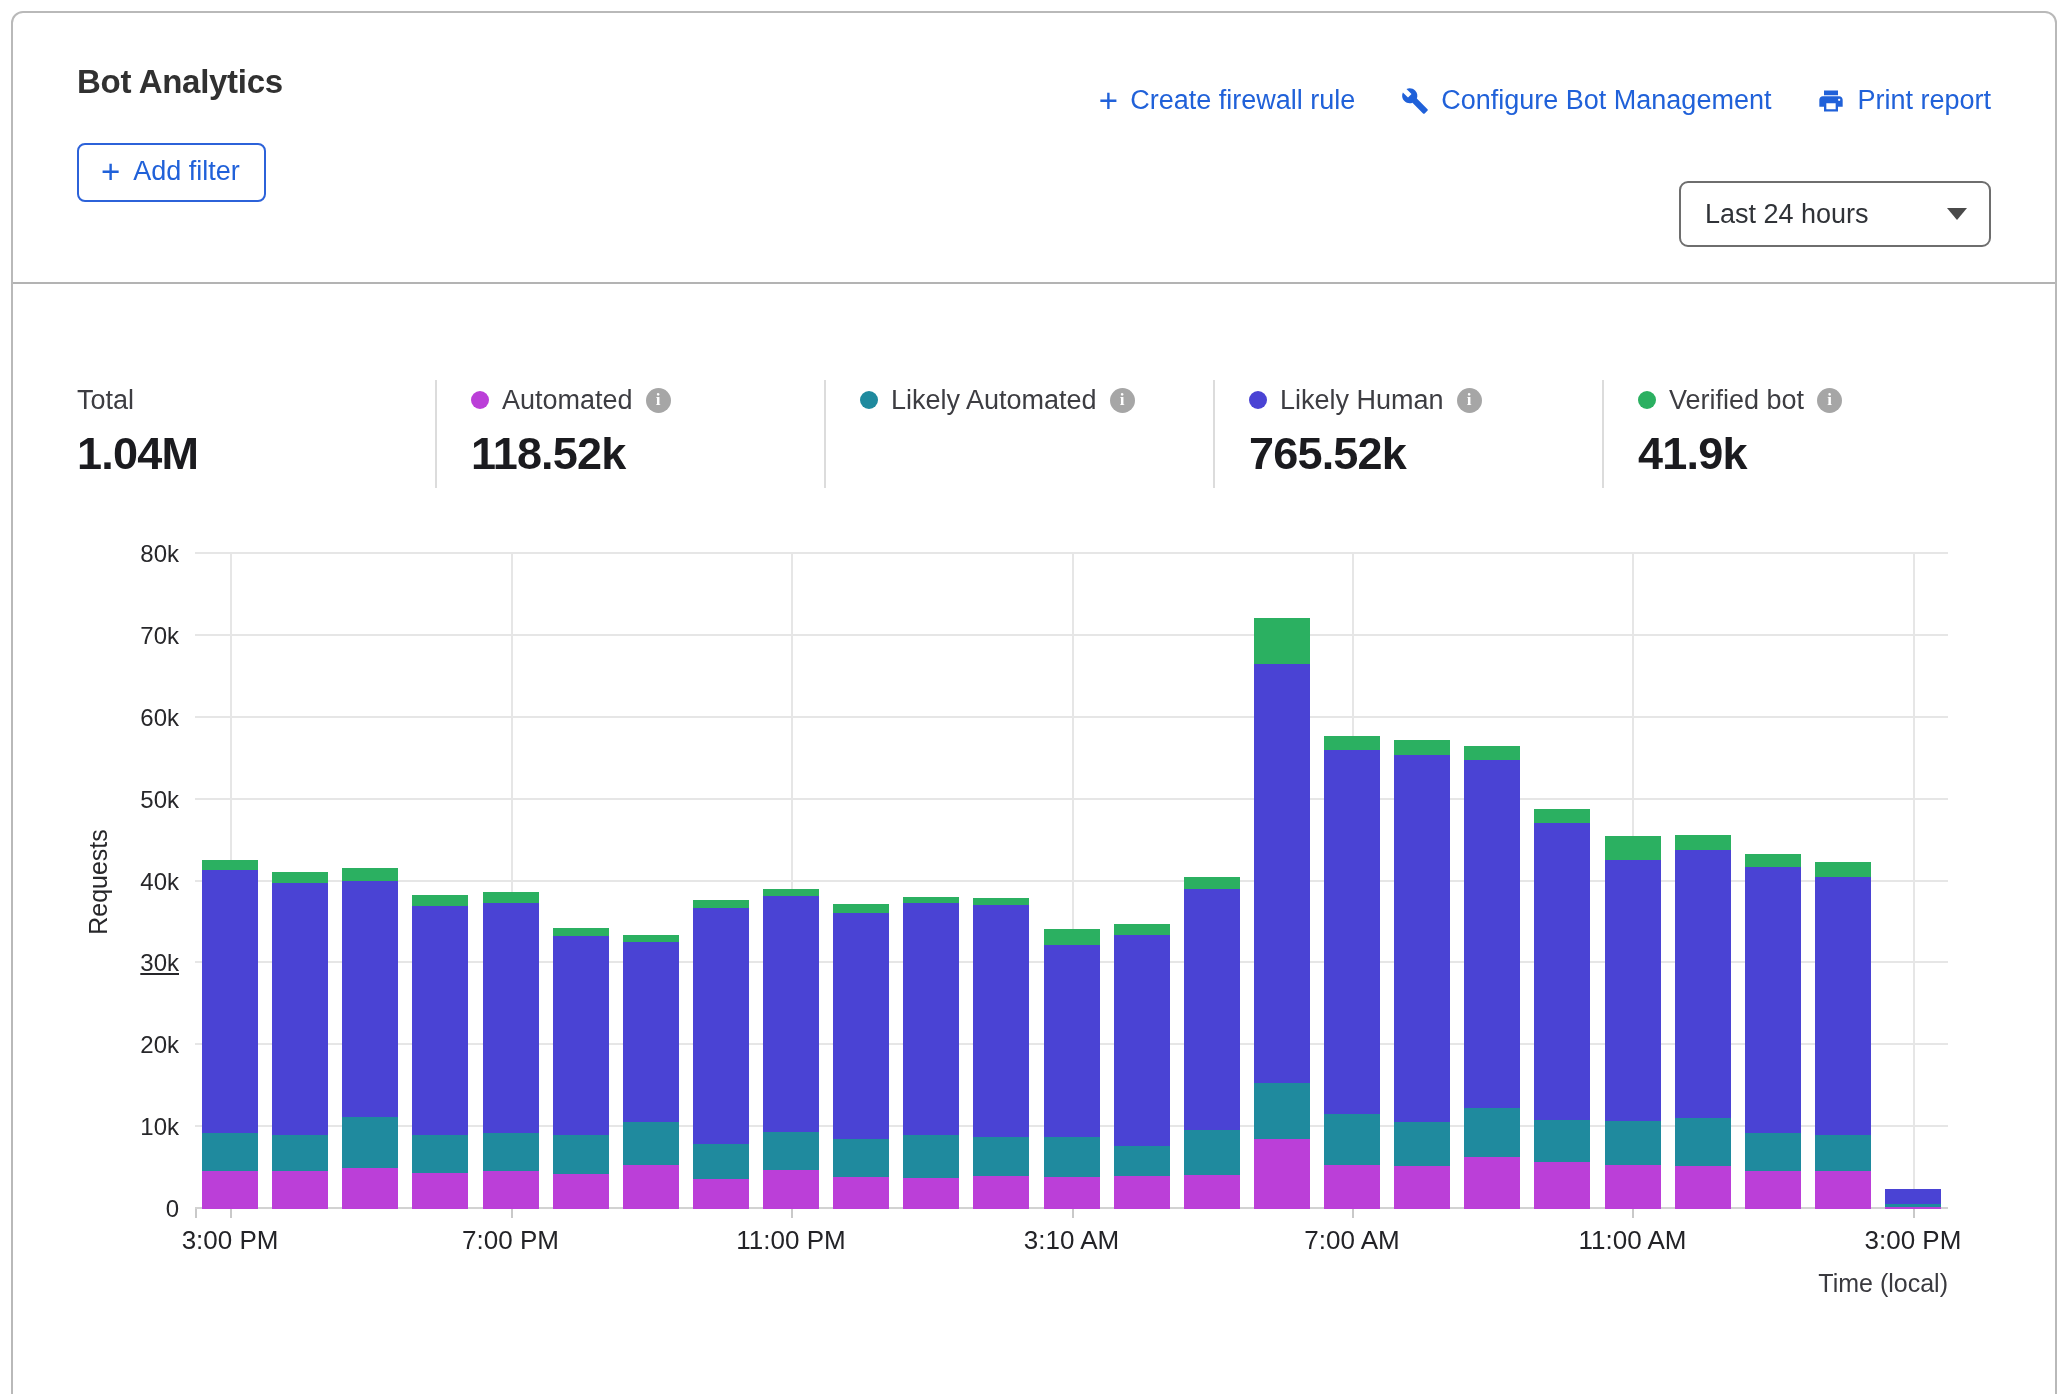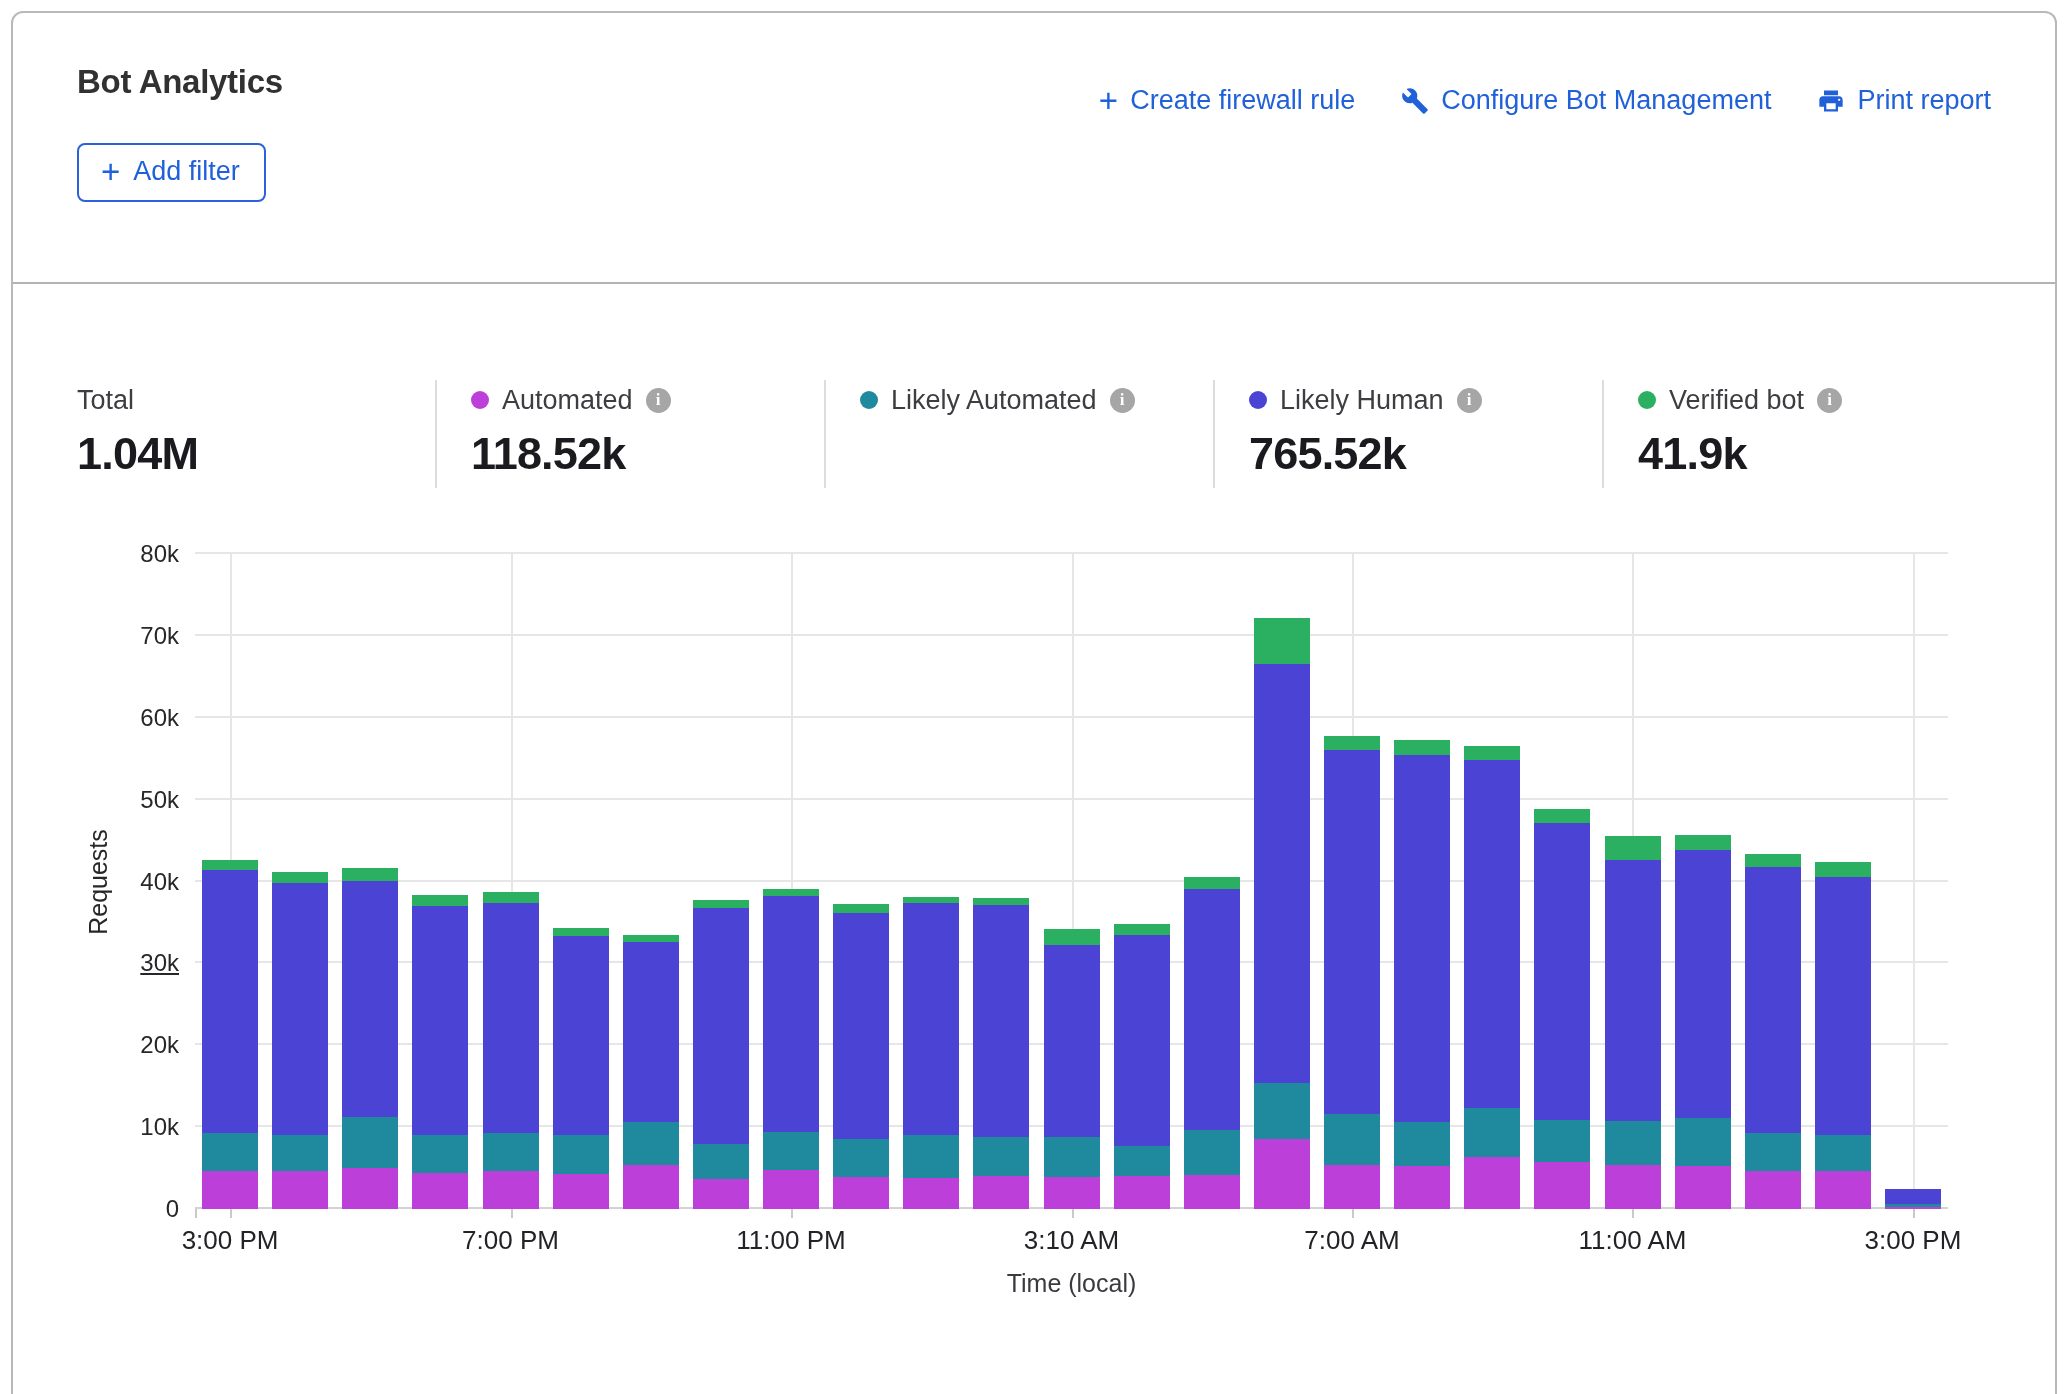--- a/index.html
+++ b/index.html
@@ -61,21 +61,21 @@
   .ytitle {
     position:absolute; left:-97px; top:50%; transform:translate(-50%,-50%) rotate(-90deg);
     font-size:25px; color:#27272a; white-space:nowrap;
   }
   .bars { position:absolute; left:0; right:0; top:0; bottom:0; display:flex; align-items:flex-end; z-index:2; }
   .slot { flex:1 1 0; height:100%; display:flex; align-items:flex-end; justify-content:center; }
   .bar { width:80%; display:flex; flex-direction:column-reverse; }
   .seg { width:100%; }
   .xlabels { position:relative; height:34px; margin:16px 43px 0 118px; font-size:26px; color:#232327; }
   .xlabel { position:absolute; top:0; transform:translateX(-50%); white-space:nowrap; }
-  .xtitle { margin:10px 43px 0 118px; text-align:center; font-size:25px; color:#3a3a3f; }
+  .xtitle { margin:10px 43px 0 118px; text-align:right; font-size:25px; color:#3a3a3f; }
 </style>
 </head>
 <body>
 
 <div class="card">
 
   <div class="card-header">
     <h1 class="page-title">Bot Analytics</h1>
 
     <div class="actions">
@@ -99,20 +99,24 @@
         </span>
         <span>Print report</span>
       </div>
     </div>
 
     <button class="add-filter-btn">
       <span class="plus-glyph">+</span>
       <span>Add filter</span>
     </button>
 
+    <div class="timerange">
+      <span>Last 24 hours</span>
+      <span class="caret-down"></span>
+    </div>
   </div>
 
   <div class="section">
 
 
     <div class="stats">
       <div class="stat">
         <div class="stat-label-row">
           <span>Total</span>
         </div>

